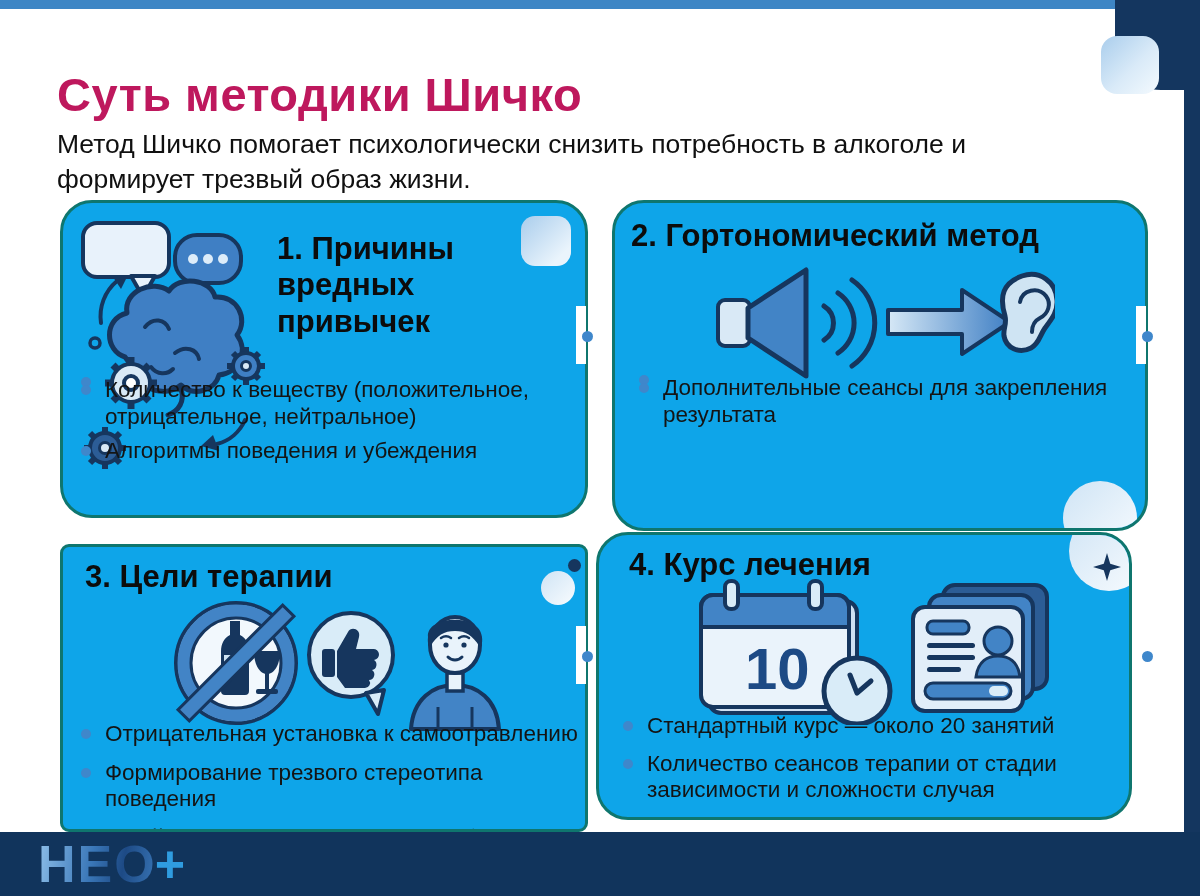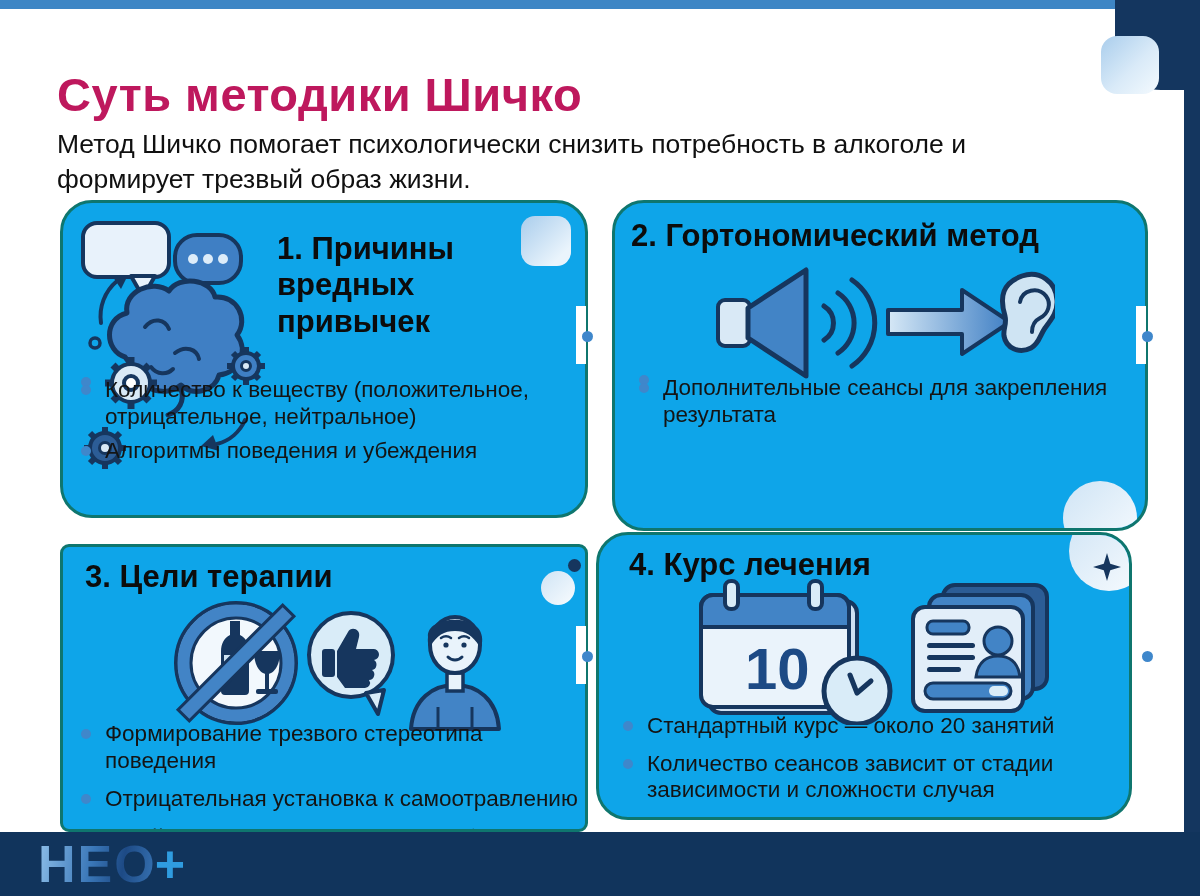--- a/index.html
+++ b/index.html
@@ -190,22 +190,22 @@
         <path d="M260,44 c-2,-22 52,-24 54,0 c1,8 -2,10 -2,10 c-8,-12 -14,-16 -25,-16 c-11,0 -18,4 -25,16 c0,0 -3,-2 -2,-10 z" fill="#16365e"></path>
         <circle cx="278" cy="52" r="2.6" fill="#16365e"></circle>
         <circle cx="296" cy="52" r="2.6" fill="#16365e"></circle>
         <path d="M280,64 c4,4 10,4 14,0" stroke="#16365e" stroke-width="3" fill="none" stroke-linecap="round"></path>
         <path d="M273,45 c3,-2 7,-2 10,0 M291,45 c3,-2 7,-2 10,0" stroke="#16365e" stroke-width="2.5" fill="none" stroke-linecap="round"></path>
         <line x1="270" y1="114" x2="270" y2="136" stroke="#16365e" stroke-width="3"></line>
         <line x1="304" y1="114" x2="304" y2="136" stroke="#16365e" stroke-width="3"></line>
       </g>
     </svg>
     <ul class="bullets" style="left:16px;top:174px;width:502px;">
+      <li style="margin-bottom:12px;"><span class="bullet-dot"></span><span>Отрицательная установка к самоотравлению</span></li>
       <li style="margin-bottom:12px;"><span class="bullet-dot"></span><span>Формирование трезвого стереотипа поведения</span></li>
-      <li style="margin-bottom:12px;"><span class="bullet-dot"></span><span>Отрицательная установка к самоотравлению</span></li>
       <li><span>Устойчивые и активные трезвые убеждения</span></li>
     </ul>
   </section>
 
   <section class="card card4">
     <div class="circle-soft" style="left:470px;top:-24px;width:80px;height:80px;"></div>
     <svg style="position:absolute;left:494px;top:18px;" width="28" height="28" viewBox="0 0 26 26">
       <polygon points="13,0 16,10 26,13 16,16 13,26 10,16 0,13 10,10" fill="#16365e"></polygon>
     </svg>
     <h3 class="card-title" style="left:30px;top:12px;width:400px;">4. Курс лечения</h3>
@@ -231,21 +231,21 @@
         <rect x="246" y="78" width="48" height="5" rx="2.5" fill="#16365e"></rect>
         <rect x="246" y="90" width="34" height="5" rx="2.5" fill="#16365e"></rect>
         <circle cx="317" cy="64" r="14" fill="#4284c6" stroke="#16365e" stroke-width="3"></circle>
         <path d="M295,100 c2,-16 12,-21 22,-21 c10,0 20,5 22,21 z" fill="#4284c6" stroke="#16365e" stroke-width="3"></path>
         <rect x="244" y="106" width="86" height="16" rx="8" fill="#4284c6" stroke="#16365e" stroke-width="3"></rect>
         <rect x="308" y="109" width="19" height="10" rx="5" fill="#d9ecf8"></rect>
       </g>
     </svg>
     <ul class="bullets" style="left:22px;top:178px;width:460px;">
       <li style="margin-bottom:11px;"><span class="bullet-dot"></span><span>Стандартный курс — около 20 занятий</span></li>
-      <li><span class="bullet-dot"></span><span>Количество сеансов зависит от стадии зависимости и сложности случая</span></li>
+      <li><span class="bullet-dot"></span><span>Количество сеансов терапии от стадии зависимости и сложности случая</span></li>
     </ul>
   </section>
 
   <div class="gap-cover" style="left:576px;top:306px;"></div>
   <div class="edge-dot" style="left:582px;top:331px;"></div>
   <div class="gap-cover" style="left:1136px;top:306px;"></div>
   <div class="edge-dot" style="left:1142px;top:331px;"></div>
   <div class="gap-cover" style="left:576px;top:626px;"></div>
   <div class="edge-dot" style="left:582px;top:651px;"></div>
   <div class="gap-cover" style="left:1136px;top:626px;"></div>

